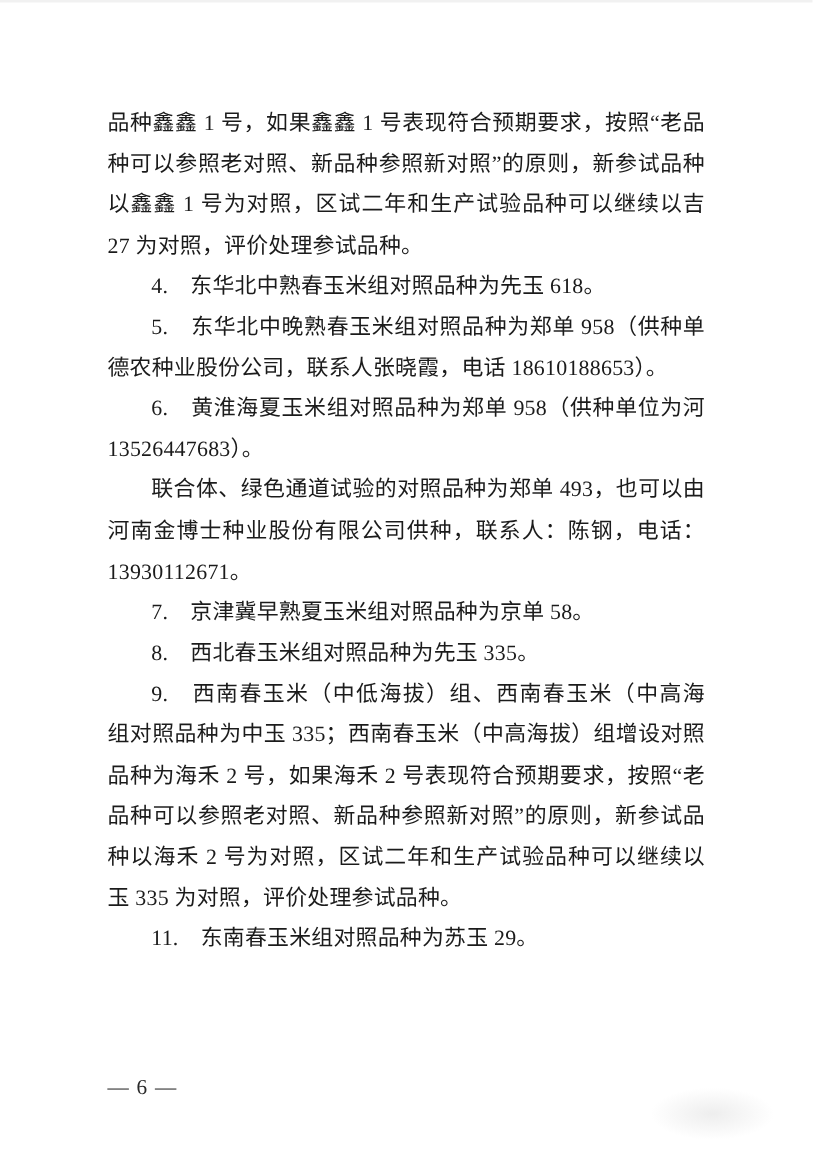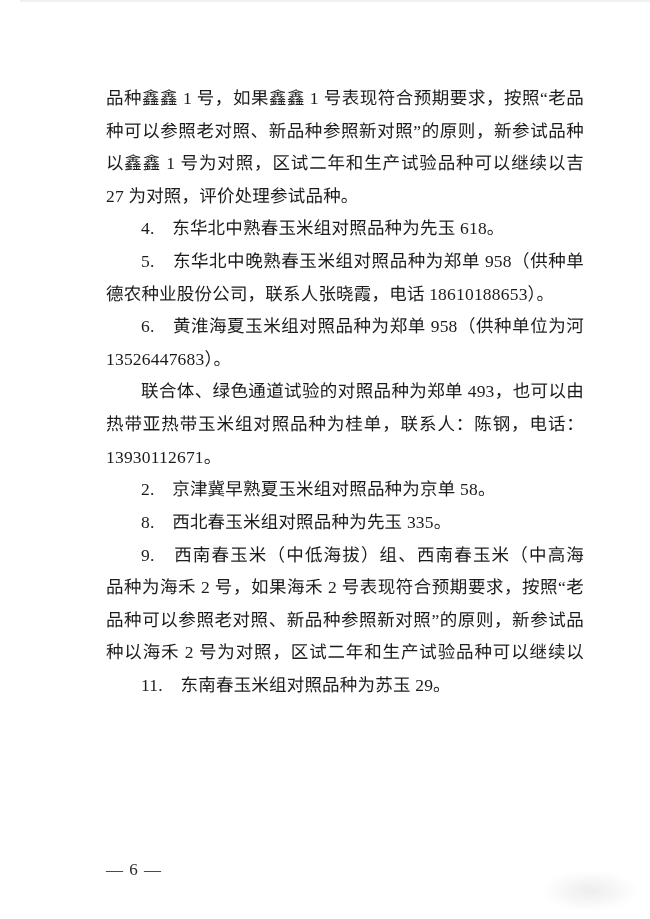--- a/index.html
+++ b/index.html
@@ -7,21 +7,20 @@
   body {
     background: #ffffff;
     font-family: "Liberation Serif", "DejaVu Serif", serif;
     position: relative;
     overflow: hidden;
   }
   .page {
     position: absolute;
     inset: 0;
     background: #ffffff;
-    margin-left: 20px;
   }
   .top-edge {
     position: absolute;
     top: 0; left: 0; right: 0;
     height: 2px;
     background: #f1f1f1;
   }
   .content {
     position: absolute;
     left: 86px;
@@ -72,27 +71,29 @@
     <div class="line jst">品种鑫鑫 1 号，如果鑫鑫 1 号表现符合预期要求，按照“老品</div>
     <div class="line jst">种可以参照老对照、新品种参照新对照”的原则，新参试品种</div>
     <div class="line jst">以鑫鑫 1 号为对照，区试二年和生产试验品种可以继续以吉单</div>
     <div class="line">27 为对照，评价处理参试品种。</div>
     <div class="line ind">4.　东华北中熟春玉米组对照品种为先玉 618。</div>
     <div class="line ind jst">5.　东华北中晚熟春玉米组对照品种为郑单 958（供种单位</div>
     <div class="line">德农种业股份公司，联系人张晓霞，电话 18610188653）。</div>
     <div class="line ind jst">6.　黄淮海夏玉米组对照品种为郑单 958（供种单位为河南</div>
     <div class="line">13526447683）。</div>
     <div class="line ind jst">联合体、绿色通道试验的对照品种为郑单 493，也可以由</div>
-    <div class="line jst">热带亚热带玉米组对照品种为桂单，联系人：陈钢，电话：</div>
+    <div class="line jst">河南金博士种业股份有限公司供种，联系人：陈钢，电话：</div>
     <div class="line">13930112671。</div>
-    <div class="line ind">2.　京津冀早熟夏玉米组对照品种为京单 58。</div>
+    <div class="line ind">7.　京津冀早熟夏玉米组对照品种为京单 58。</div>
     <div class="line ind">8.　西北春玉米组对照品种为先玉 335。</div>
     <div class="line ind jst">9.　西南春玉米（中低海拔）组、西南春玉米（中高海拔）</div>
+    <div class="line jst">组对照品种为中玉 335；西南春玉米（中高海拔）组增设对照</div>
     <div class="line jst">品种为海禾 2 号，如果海禾 2 号表现符合预期要求，按照“老</div>
     <div class="line jst">品种可以参照老对照、新品种参照新对照”的原则，新参试品</div>
     <div class="line jst">种以海禾 2 号为对照，区试二年和生产试验品种可以继续以中</div>
+    <div class="line">玉 335 为对照，评价处理参试品种。</div>
     <div class="line ind">11.　东南春玉米组对照品种为苏玉 29。</div>
   </div>
 
   <div class="footer">— 6 —</div>
 
   <div class="smudge"></div>
 </div>
 
 </body></html>

